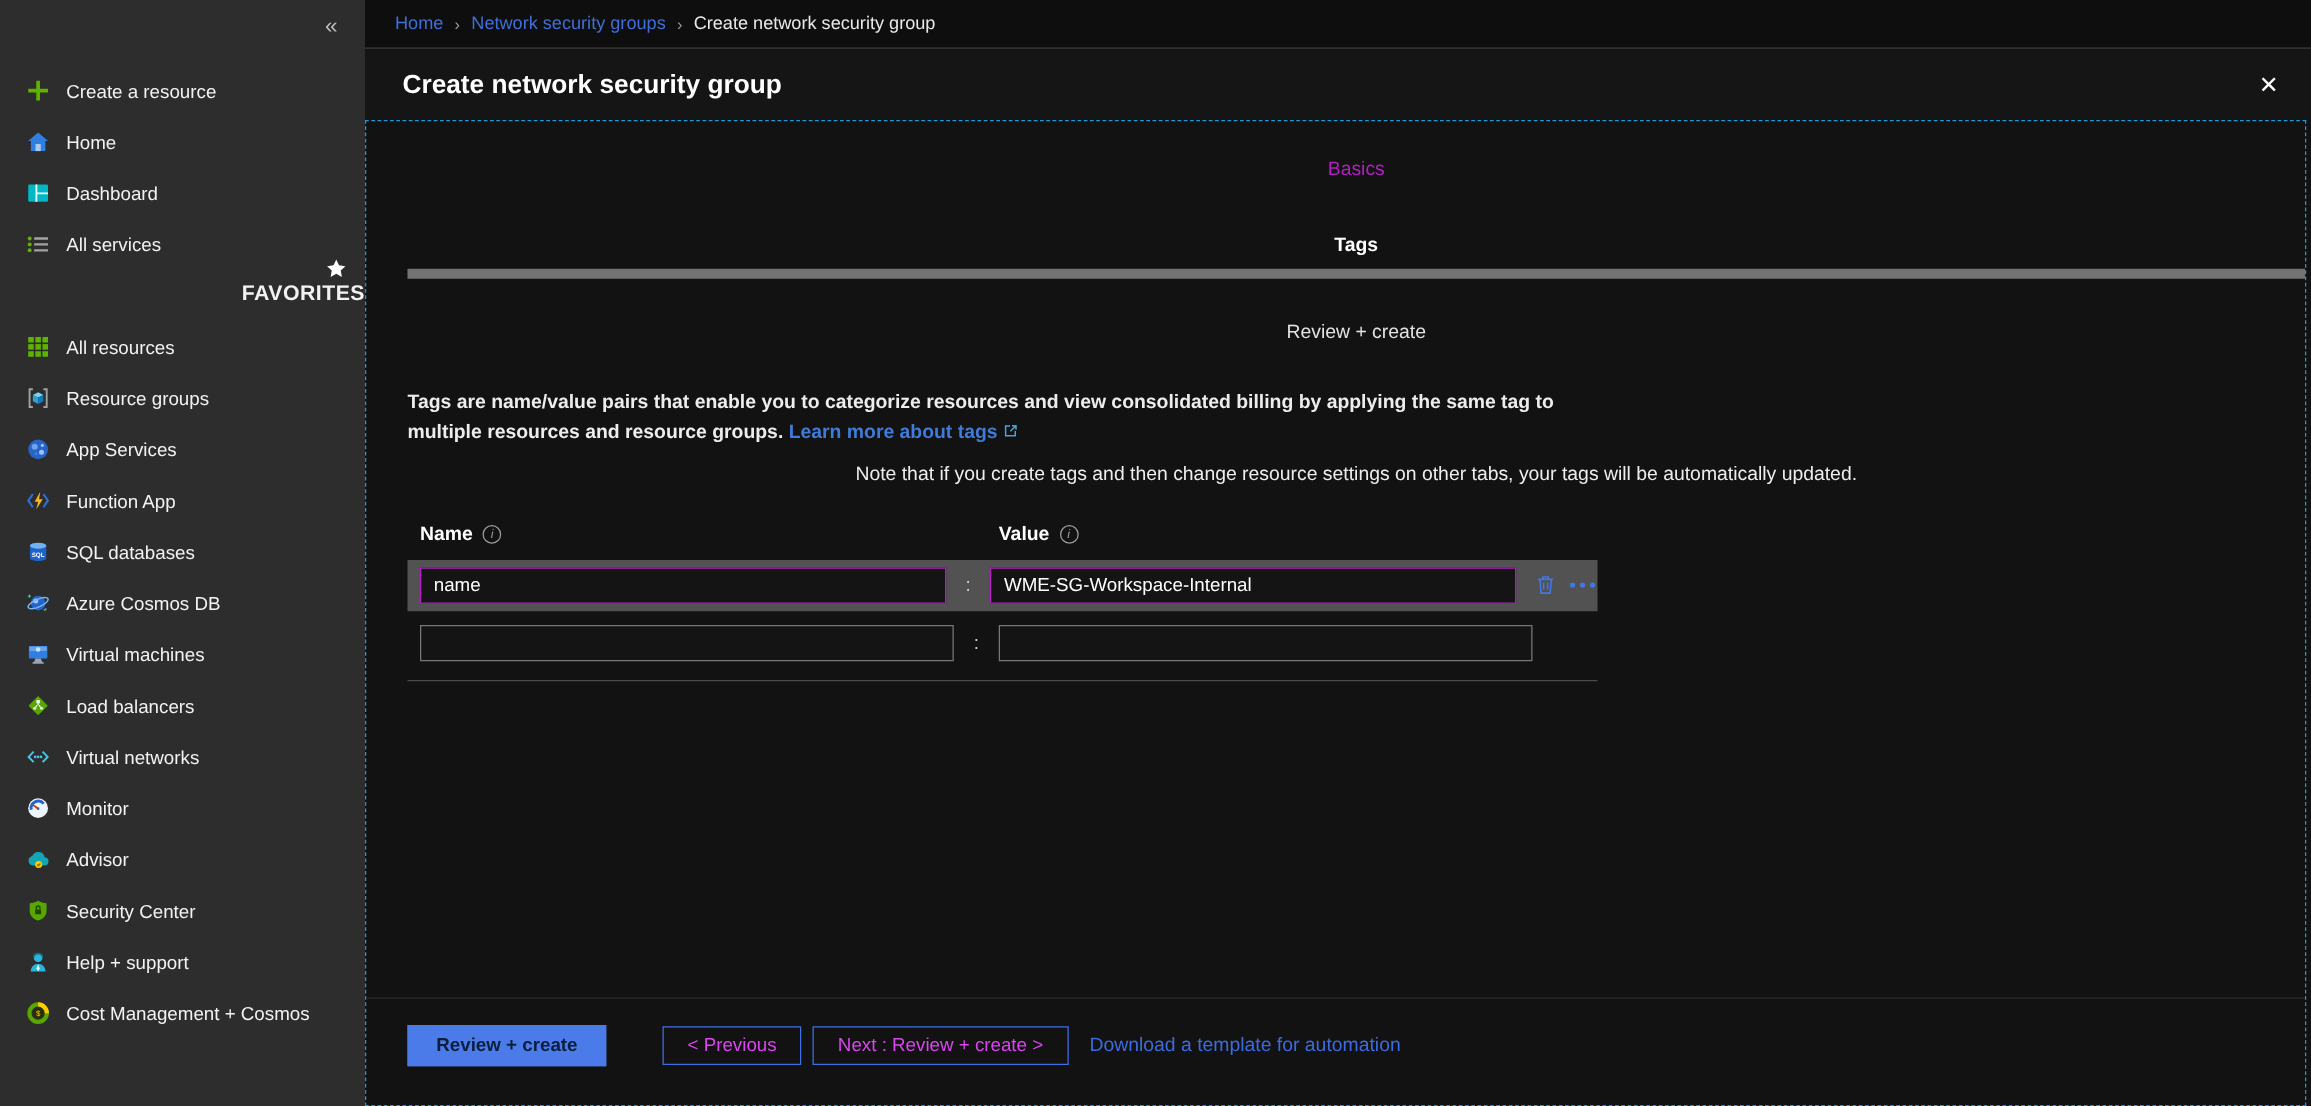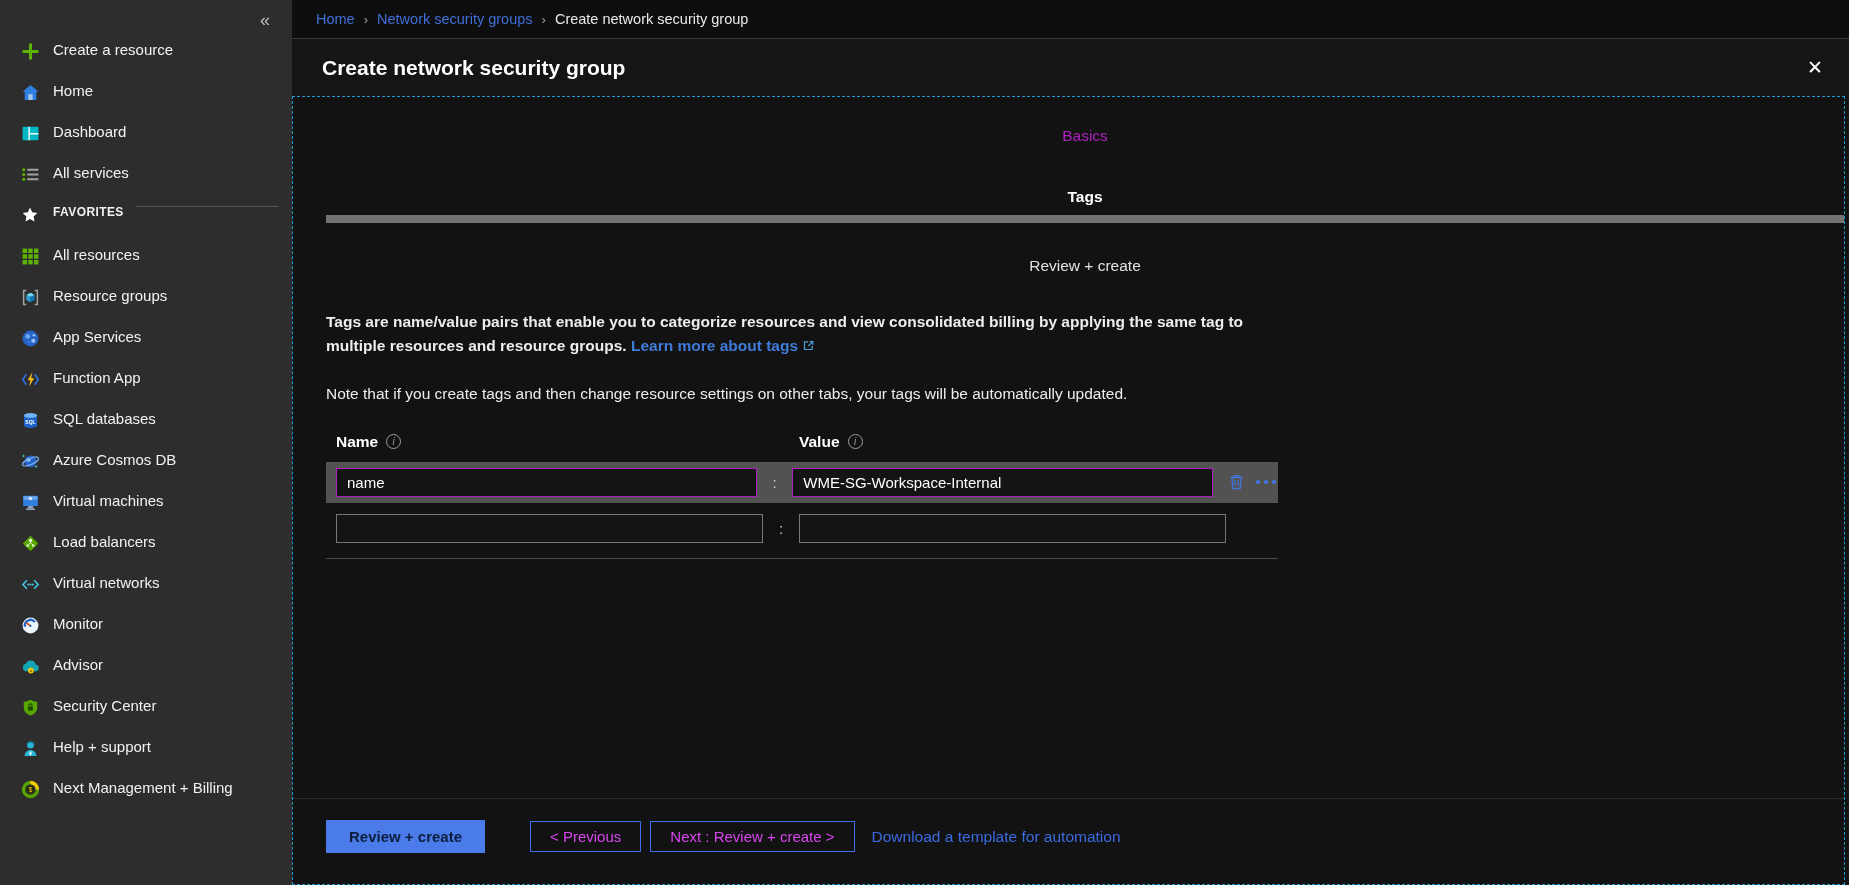--- a/index.html
+++ b/index.html
@@ -5,23 +5,23 @@
   * { margin:0; padding:0; box-sizing:border-box; }
   html,body { width:1849px; height:885px; overflow:hidden; background:#0d0d0d;
               font-family:"Liberation Sans", sans-serif; color:#fff; }
   .app { display:flex; width:1849px; height:885px; }
 
   
   .sidebar { width:292px; flex:none; background:#2d2d2d; display:flex; flex-direction:column; overflow:hidden; }
   .collapse-row { text-align:right; padding:10px 22px 2px 0; }
   .collapse-btn { color:#bdbdbd; font-size:18px; cursor:pointer; background:none; border:none; font-family:inherit; }
   .nav-list { margin-top:8px; }
-  .nav-item { display:flex; align-items:flex-start; height:41px; padding-left:20px; font-size:15px; color:#f2f2f2; cursor:pointer; white-space:nowrap; }
+  .nav-item { display:flex; align-items:flex-end; height:41px; padding-left:20px; font-size:15px; color:#f2f2f2; cursor:pointer; white-space:nowrap; }
   .nav-icon { width:20px; height:20px; flex:none; margin-right:13px; display:flex; align-items:center; justify-content:center; }
-  .nav-item.section { font-size:12px; font-weight:bold; letter-spacing:.4px; }
+  .nav-item.section { font-size:17px; font-weight:bold; letter-spacing:.4px;flex-direction:column; }
   .nav-item.section .sec-line { flex:1; height:1px; background:#555; margin:1px 14px 0 12px; }
 
   
   .main { flex:1; min-width:0; display:flex; flex-direction:column; background:#121212; }
   .breadcrumb { flex:none; height:38px; display:flex; align-items:center; padding-left:24px; background:#0e0e0e; font-size:14.5px; }
   .crumb-link { color:#3f6fd8; text-decoration:none; cursor:pointer; }
   .crumb-sep { color:#9a9a9a; margin:0 9px; font-size:13px; }
   .crumb-current { color:#e9e9e9; }
   .titlebar { flex:none; height:58px; display:flex; align-items:center; justify-content:space-between;
               padding:0 26px 0 30px; border-top:1px solid #3a3a3a; background:#151515; }
@@ -33,21 +33,21 @@
 
   .tabs { display:flex; gap:34px; margin:30px 0 0 33px;flex-direction:column; }
   .tab { font-size:15.5px; padding:0 1px 9px 1px; cursor:pointer; background:none; border:none; font-family:inherit; }
   .tab.visited { color:#b11fc4; }
   .tab.active  { color:#fff; font-weight:bold; border-bottom:8px solid #737373; }
   .tab.plain   { color:#e2e2e2; }
 
   .desc { margin:26px 0 0 33px; width:962px; font-size:15.5px; line-height:1.58; color:#ededed;font-weight:bold; }
   .inline-link { color:#3f7bd8; text-decoration:none; cursor:pointer; }
   .ext-icon { vertical-align:-1px; margin-left:4px; }
-  .note { margin:26px 0 0 33px; font-size:15.5px; color:#ededed; }
+  .note { margin:12px 0 0 33px; font-size:15.5px; color:#ededed;text-align:center; }
 
   
   .tag-table { margin:30px 0 0 33px; width:952px; }
   .tt-head { display:flex; align-items:center; padding-left:10px; margin-bottom:11px; }
   .tt-col { display:flex; align-items:center; gap:8px; font-size:15.5px; font-weight:bold; }
   .tt-col.name-h { width:463px; }
   .info-icon { width:15px; height:15px; border:1px solid #9d9d9d; border-radius:50%; color:#9d9d9d;
                font-size:10px; line-height:13px; text-align:center; font-style:italic; font-weight:normal; cursor:pointer; }
   .info-icon::before { content:"i"; }
   .tag-row { display:flex; align-items:center; height:41px; padding-left:10px; }
@@ -303,21 +303,21 @@
 
       <div class="nav-item">
         <span class="nav-icon">
           <svg width="19" height="19" viewBox="0 0 18 18">
               <circle cx="9" cy="9" r="6.6" fill="none" stroke="#57a700" stroke-width="3.2"></circle>
               <path d="M9 2.4a6.6 6.6 0 016.6 6.6" fill="none" stroke="#ffca00" stroke-width="3.2"></path>
               <circle cx="9" cy="9" r="3.4" fill="#233000"></circle>
               <text x="9" y="11.2" font-size="6" fill="#ffca00" text-anchor="middle" font-family="Liberation Sans, sans-serif">$</text>
             </svg>
         </span>
-        <span>Next Management + Billing</span>
+        <span>Cost Management + Cosmos</span>
       </div>
 
     </nav>
   </aside>
 
   <div class="main">
 
     <div class="breadcrumb">
       <a class="crumb-link">Home</a>
       <span class="crumb-sep">›</span>

